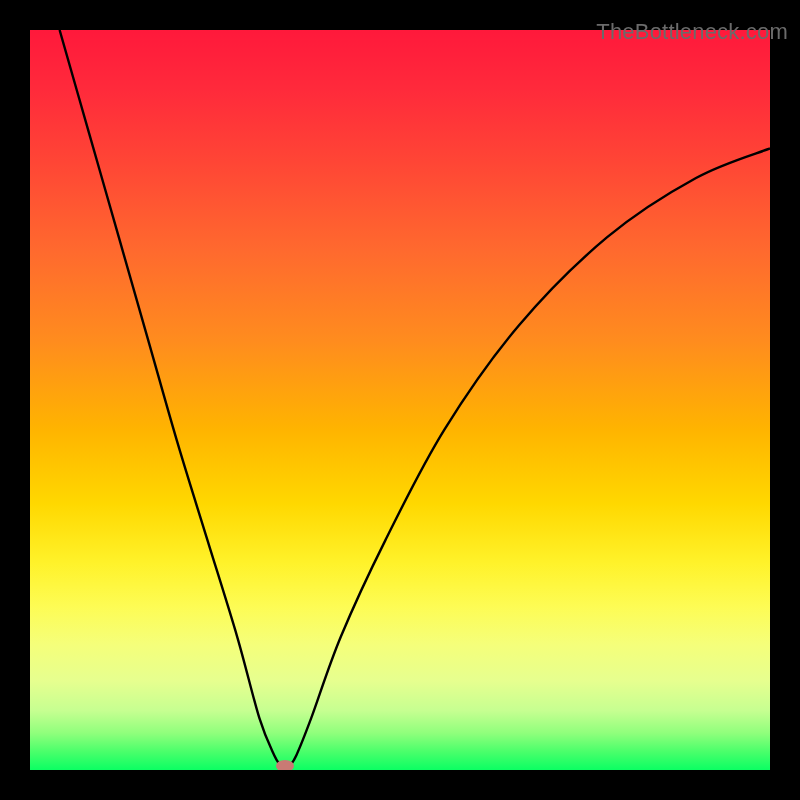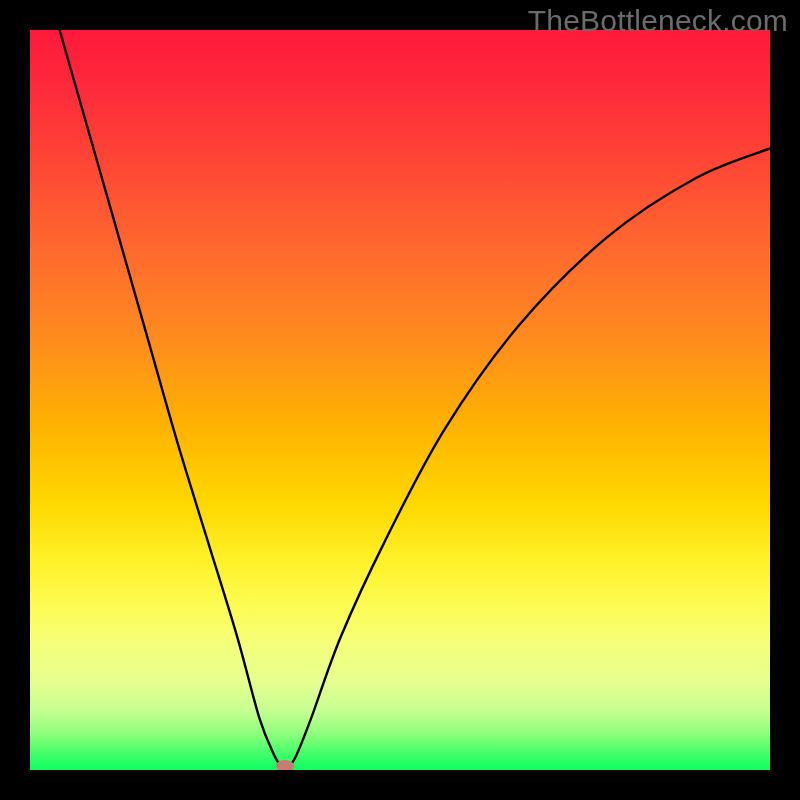--- a/index.html
+++ b/index.html
@@ -45,24 +45,24 @@
     position: absolute;
     inset: 0;
   }
   .marker {
     position: absolute;
     background: #c97a74;
     border-radius: 50% / 50%;
   }
   .watermark {
     position: absolute;
-    top: 4px;
+    top: 19px;
     right: 12px;
     color: #6b6b6b;
-    font-size: 30px;
+    font-size: 22px;
     letter-spacing: 0.2px;
   }
 </style>
 </head>
 <body>
 
 <div class="frame">
   <div class="gradient"></div>
   <svg class="curve" viewBox="0 0 740 740" preserveAspectRatio="none">
     <path id="curve-path" fill="none" stroke="#000" stroke-width="2.4" d="M 29.6,0 C 34.53333333333333,17.26666666666667 49.333333333333336,69.06666666666669 59.2,103.60000000000002 C 69.06666666666666,138.13333333333335 78.93333333333334,172.6666666666667 88.8,207.20000000000005 C 98.66666666666666,241.73333333333338 108.53333333333333,276.2666666666667 118.4,310.8 C 128.26666666666668,345.3333333333333 138.13333333333333,381.09999999999997 148,414.4 C 157.86666666666667,447.7 167.73333333333332,478.53333333333336 177.6,510.6 C 187.46666666666667,542.6666666666667 198.5666666666667,577.1999999999999 207.20000000000002,606.8 C 215.83333333333334,636.4 223.23333333333335,668.4666666666667 229.4,688.2 C 235.56666666666666,707.9333333333334 240.5,717.1833333333334 244.20000000000002,725.2 C 247.90000000000003,733.2166666666667 249.13333333333335,734.4499999999999 251.60000000000002,736.3 C 254.0666666666667,738.15 256.53333333333336,738.15 259,736.3 C 261.46666666666664,734.4499999999999 262.7,733.2166666666667 266.4,725.2 C 270.09999999999997,717.1833333333334 273.79999999999995,707.9333333333334 281.2,688.2 C 288.6,668.4666666666667 298.4666666666667,636.4 310.8,606.8 C 323.1333333333333,577.1999999999999 337.93333333333334,545.1333333333333 355.2,510.6 C 372.46666666666664,476.0666666666667 392.20000000000005,435.3666666666666 414.40000000000003,399.59999999999997 C 436.6,363.8333333333333 461.2666666666667,328.06666666666666 488.40000000000003,296 C 515.5333333333334,263.93333333333334 547.6,231.8666666666667 577.2,207.20000000000005 C 606.8000000000001,182.5333333333334 638.8666666666667,162.8 666,148 C 693.1333333333333,133.2 727.6666666666666,123.33333333333331 740,118.39999999999998"></path>

